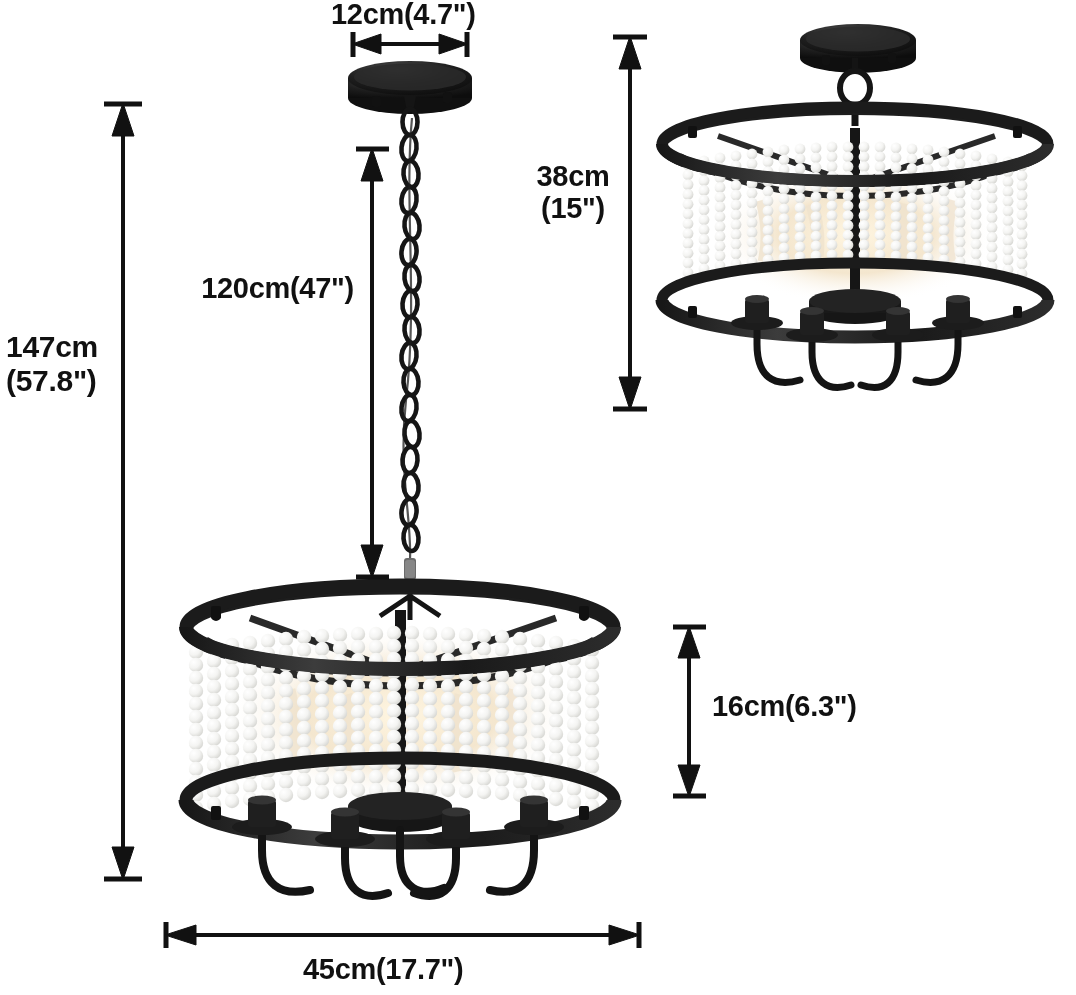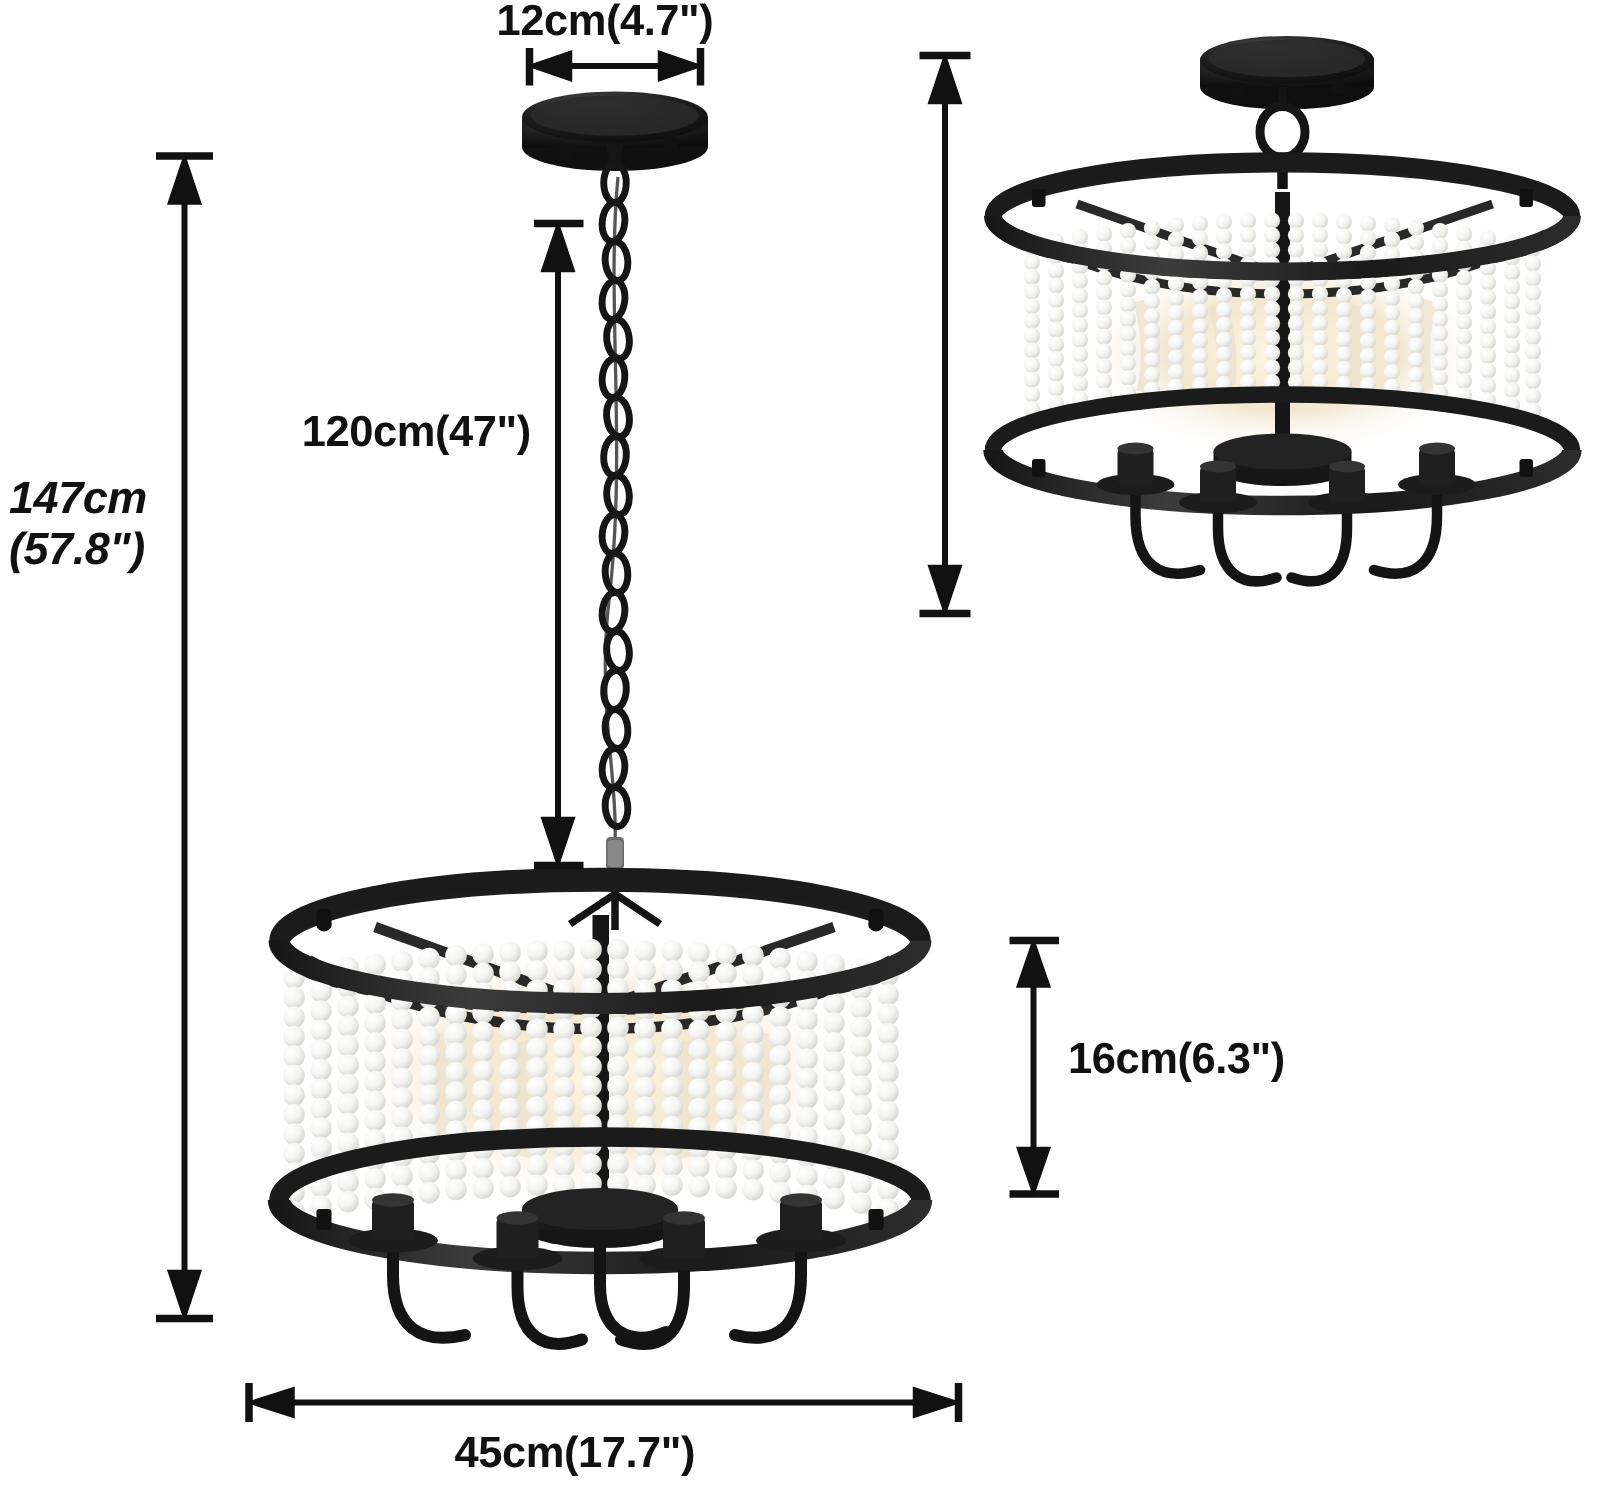--- a/index.html
+++ b/index.html
@@ -379,33 +379,37 @@
       <g>
         <line x1="166" y1="922" x2="166" y2="948" stroke-width="5"></line>
         <line x1="639" y1="922" x2="639" y2="948" stroke-width="5"></line>
         <line x1="173" y1="935" x2="632" y2="935" stroke-width="4"></line>
         <polygon points="165,935 196,925 196,945"></polygon>
         <polygon points="640,935 609,925 609,945"></polygon>
       </g>
     </g>
   </svg>
 
-  <div class="dim-label" style="left:6px; top:316px; font-size:30px;font-style:italic;">
+  <div class="dim-label" style="left:6px; top:330px; font-size:30px;">
     <div>147cm</div>
     <div>(57.8")</div>
   </div>
 
   <div class="dim-label center" style="left:190px; top:272px; font-size:29px; width:175px;">
     <div>120cm(47")</div>
   </div>
 
   <div class="dim-label" style="left:331px; top:-2px; font-size:29px;">
     <div>12cm(4.7")</div>
   </div>
 
+  <div class="dim-label center" style="left:529px; top:160px; font-size:29px; width:88px;">
+    <div>38cm</div>
+    <div>(15")</div>
+  </div>
 
   <div class="dim-label" style="left:712px; top:690px; font-size:29px;">
     <div>16cm(6.3")</div>
   </div>
 
   <div class="dim-label" style="left:303px; top:953px; font-size:29px;">
     <div>45cm(17.7")</div>
   </div>
 
 </div>

